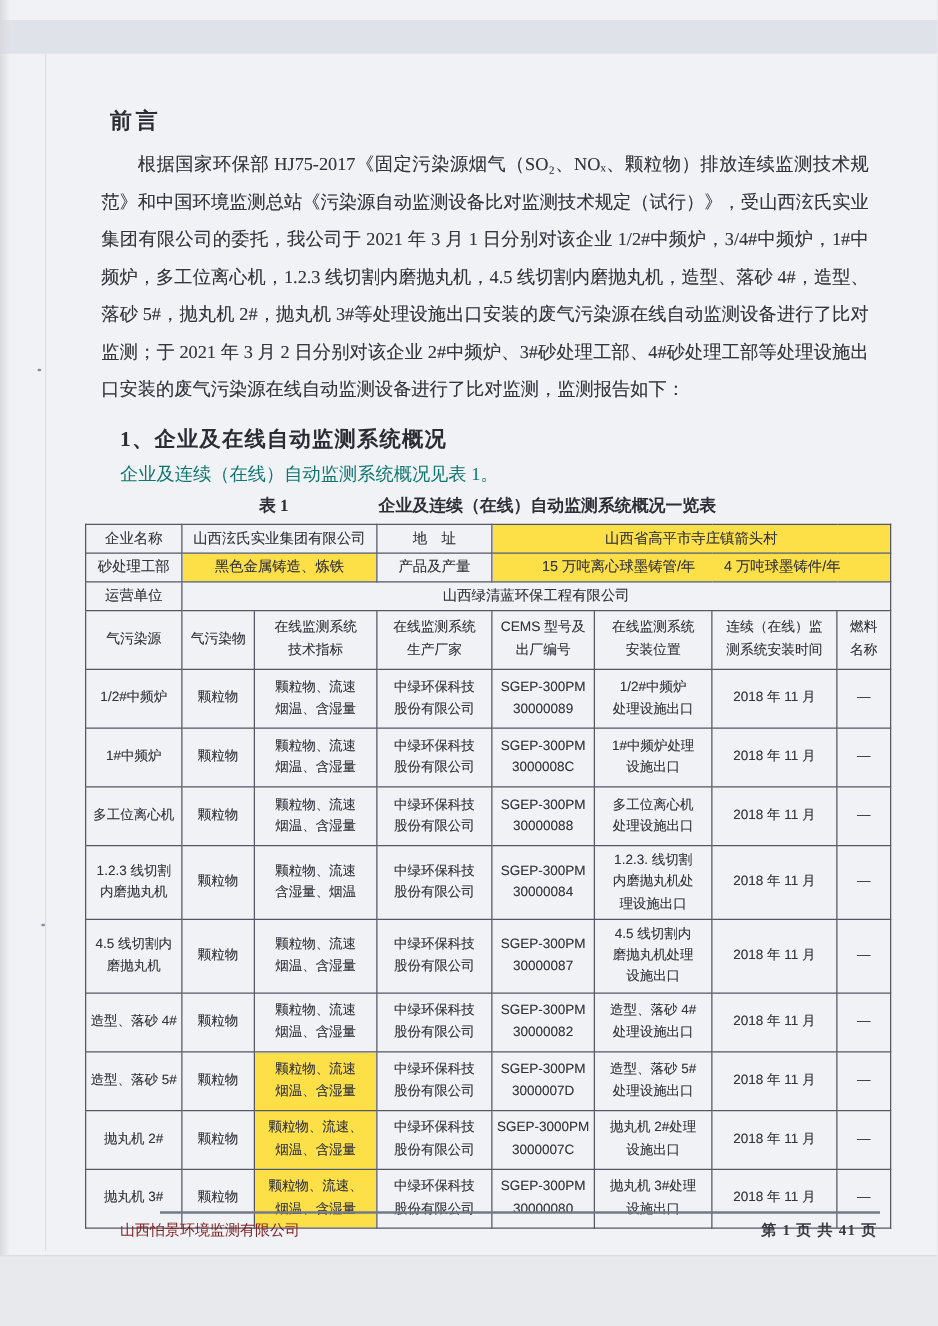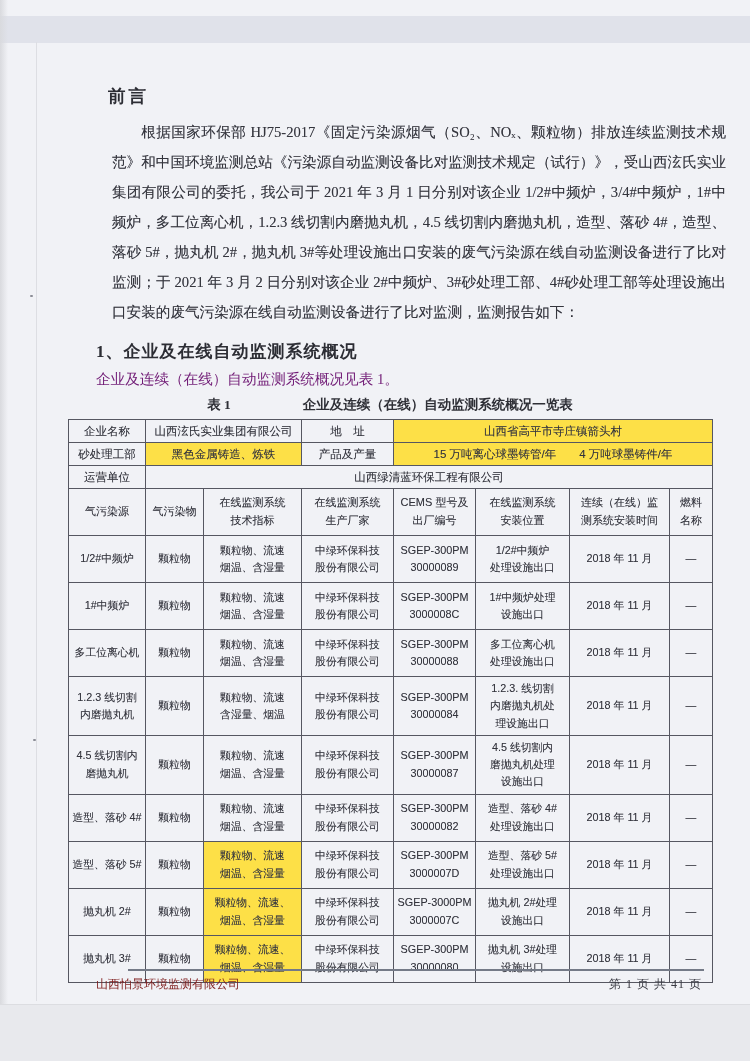--- a/index.html
+++ b/index.html
@@ -18,32 +18,32 @@
     background:linear-gradient(90deg,#d9dade,rgba(241,242,246,0)); }
   .band-bottom { position:absolute; bottom:0; left:0; right:0; height:56px; background:#e8e9ed; border-top:1px solid #dcdde1; }
   .fold-line { position:absolute; left:36px; top:42px; bottom:60px; width:1px; background:#dddee3; }
   .speck { position:absolute; width:3px; height:2px; background:#8b8d96; border-radius:1px; }
   .speck.s1 { left:30px; top:295px; }
   .speck.s2 { left:33px; top:739px; }
 
   .content { position:absolute; top:84px; left:68px; width:644px; }
 
   .preface-title {
-    margin:0 0 0 40px; font-size:17.5px; font-weight:bold; letter-spacing:3px;
+    margin:0 0 0 20px; font-size:17.5px; font-weight:bold; letter-spacing:3px;
     color:#2c2d34;
   }
   .preface-par {
-    margin:9px 0 0 44px; width:614px;
+    margin:9px 0 0 13px; width:614px;
     font-size:14.6px; line-height:30px; text-align:justify; text-indent:2em;
     color:#34353d; text-shadow:0 0 0.5px rgba(70,70,85,.45);
   }
   .section-heading {
     margin:13px 0 0 28px; font-size:17px; font-weight:bold; color:#2c2d34; letter-spacing:1px;
   }
-  .section-intro { margin:7px 0 0 28px; font-size:14.6px; color:#701a75; }
+  .section-intro { margin:7px 0 0 28px; font-size:14.6px; color:#0f766e; }
 
   .table-caption {
     margin-top:7px; display:flex; justify-content:center; align-items:baseline; gap:72px;
     font-size:13.5px; font-weight:bold; color:#2e2f36;
   }
 
   table.overview {
     margin-top:5px; width:644px; border-collapse:collapse; table-layout:fixed;
     font-family:Liberation Sans, sans-serif;
   }
@@ -259,16 +259,16 @@
 设施出口</td>
             <td>2018 年 11 月</td>
             <td>—</td>
           </tr>
         </tbody>
     </table>
   </div>
 
   <div style="position:absolute; left:128px; top:969px; width:576px; height:2px; background:#747a87;"></div>
   <div style="position:absolute; left:96px; top:976px; font-size:12px; color:#7f1d1d;">山西怕景环境监测有限公司</div>
-  <div style="position:absolute; right:48px; top:976px; font-size:12px; letter-spacing:1px; color:#3a3b43;">第 1 页 共 41 页</div>
+  <div style="position:absolute; right:48px; top:976px; font-size:12px; letter-spacing:1px; color:#3a3b43;font-weight:bold;">第 1 页 共 41 页</div>
 
   <div class="band-bottom"></div>
 </div>
 
 </body></html>

